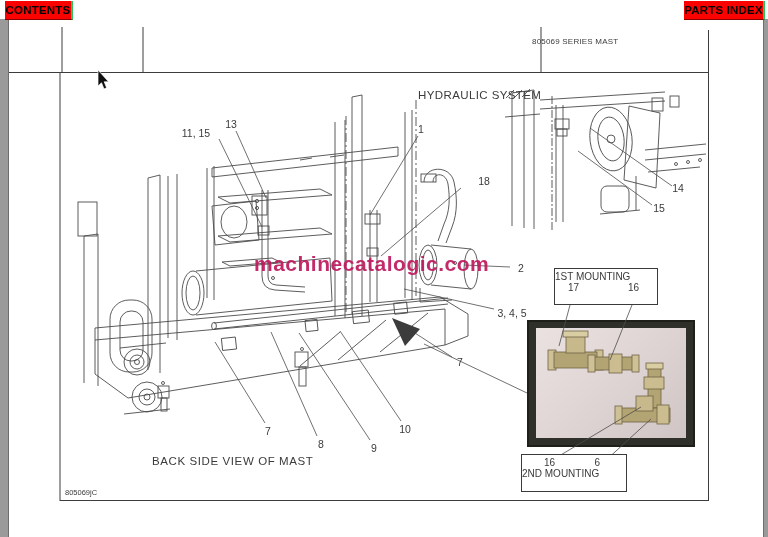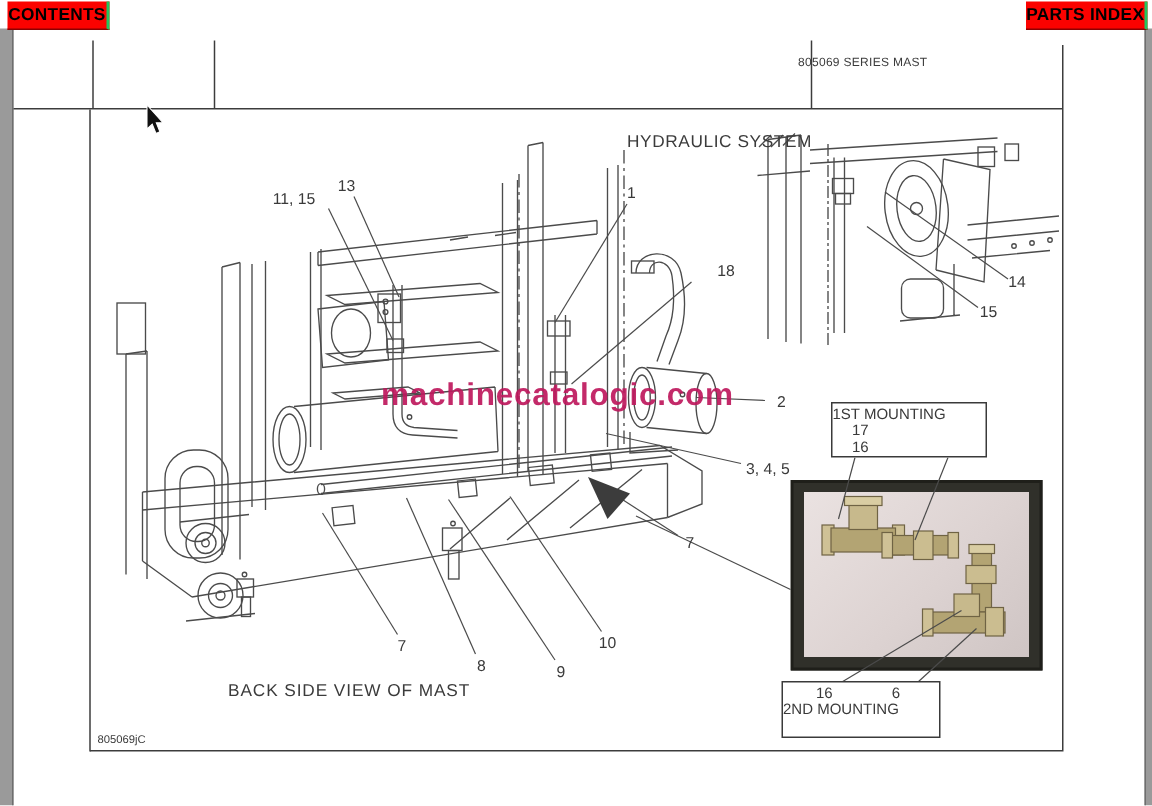--- a/index.html
+++ b/index.html
@@ -23,21 +23,21 @@
   #caption{left:152px;top:455px;font-size:11.5px;letter-spacing:0.6px;}
   #doccode{left:65px;top:488px;font-size:7.5px;}
   #watermark{left:238px;top:252px;font-size:21px;font-weight:bold;
              color:#be185d;z-index:3;opacity:0.92;letter-spacing:0.5px;margin-left:16px;}
   .callout{position:absolute;font-size:10.5px;color:#3a3a3a;z-index:3;
            transform:translate(-50%,-50%);white-space:nowrap;}
   .mount-box{position:absolute;background:#fff;border:1px solid #3a3a3a;
              z-index:3;font-size:10px;color:#3a3a3a;text-align:left;}
   .mount-box .row{display:flex;justify-content:space-between;}
   #mount1{left:554px;top:268px;width:102px;height:33px;padding-top:2px;}
-  #mount1 .row{padding:0 18px 0 13px;flex-direction:column;}
+  #mount1 .row{padding:0 18px 0 13px;}
   #mount2{left:521px;top:454px;width:104px;height:34px;padding-top:2px;}
   #mount2 .row{padding:0 26px 0 22px;}
   
   #photo{position:absolute;left:527px;top:320px;width:168px;height:127px;
          background:#30302a;z-index:1;box-shadow:inset 0 0 0 2px #1f1f1a;}
   #photo .pic{position:absolute;left:9px;top:8px;right:9px;bottom:9px;
               background:linear-gradient(135deg,#eae2e1 0%,#ddd3d2 55%,#cfc5c4 100%);}
   svg{position:absolute;left:0;top:0;z-index:2;pointer-events:none;}
 </style>
 </head>

